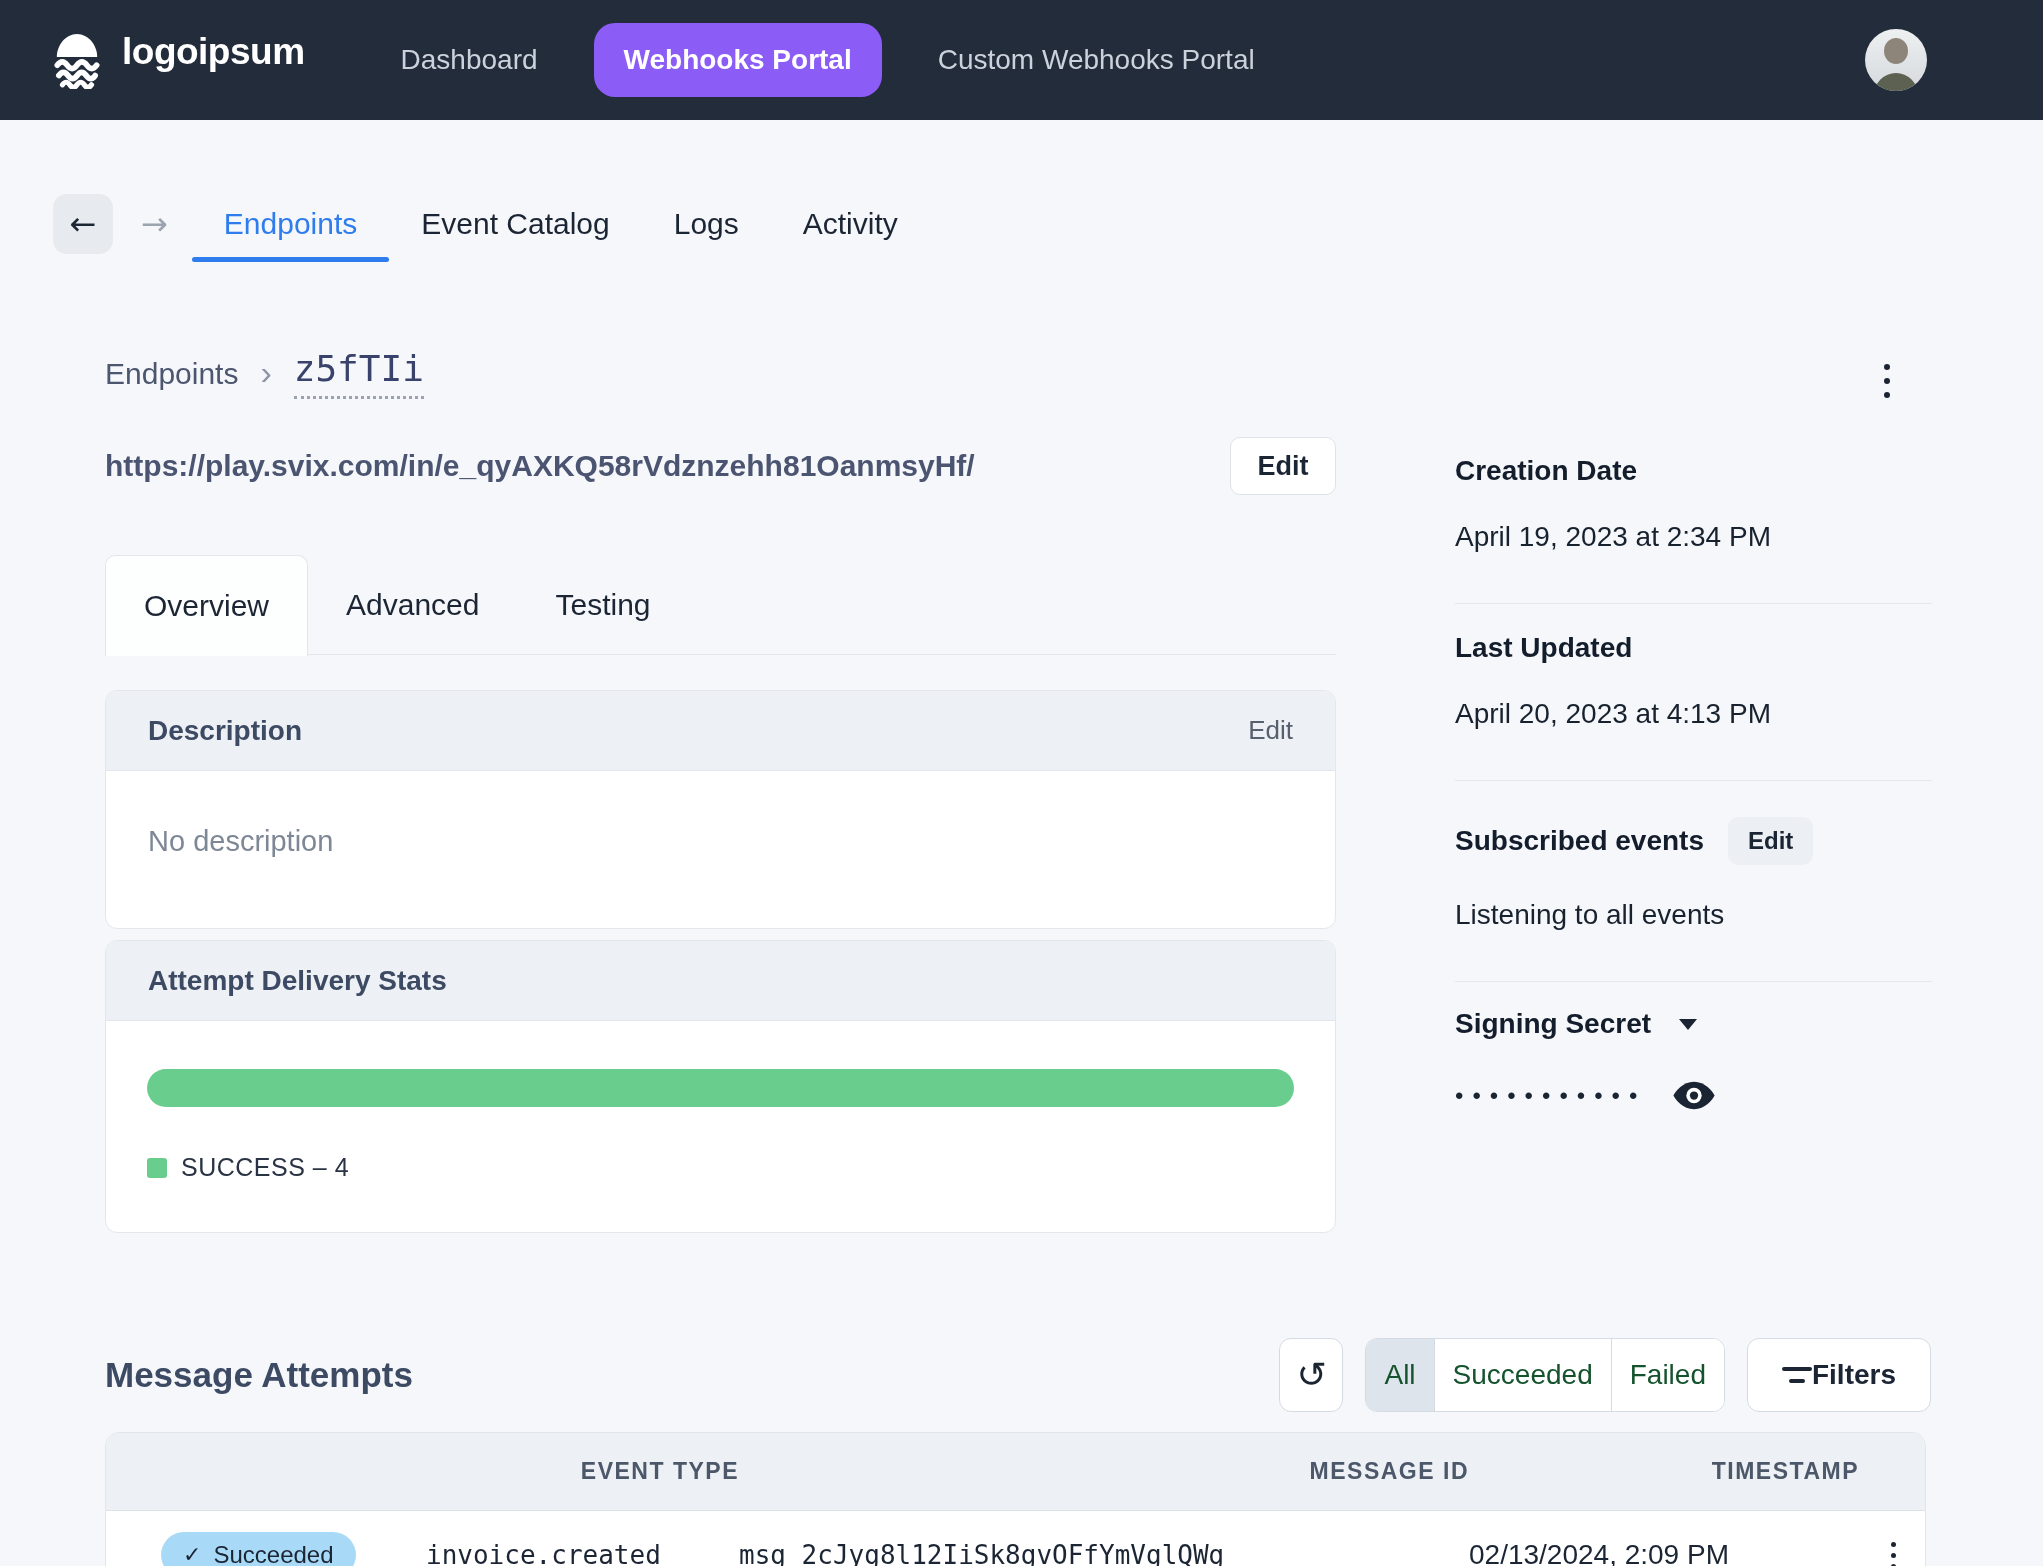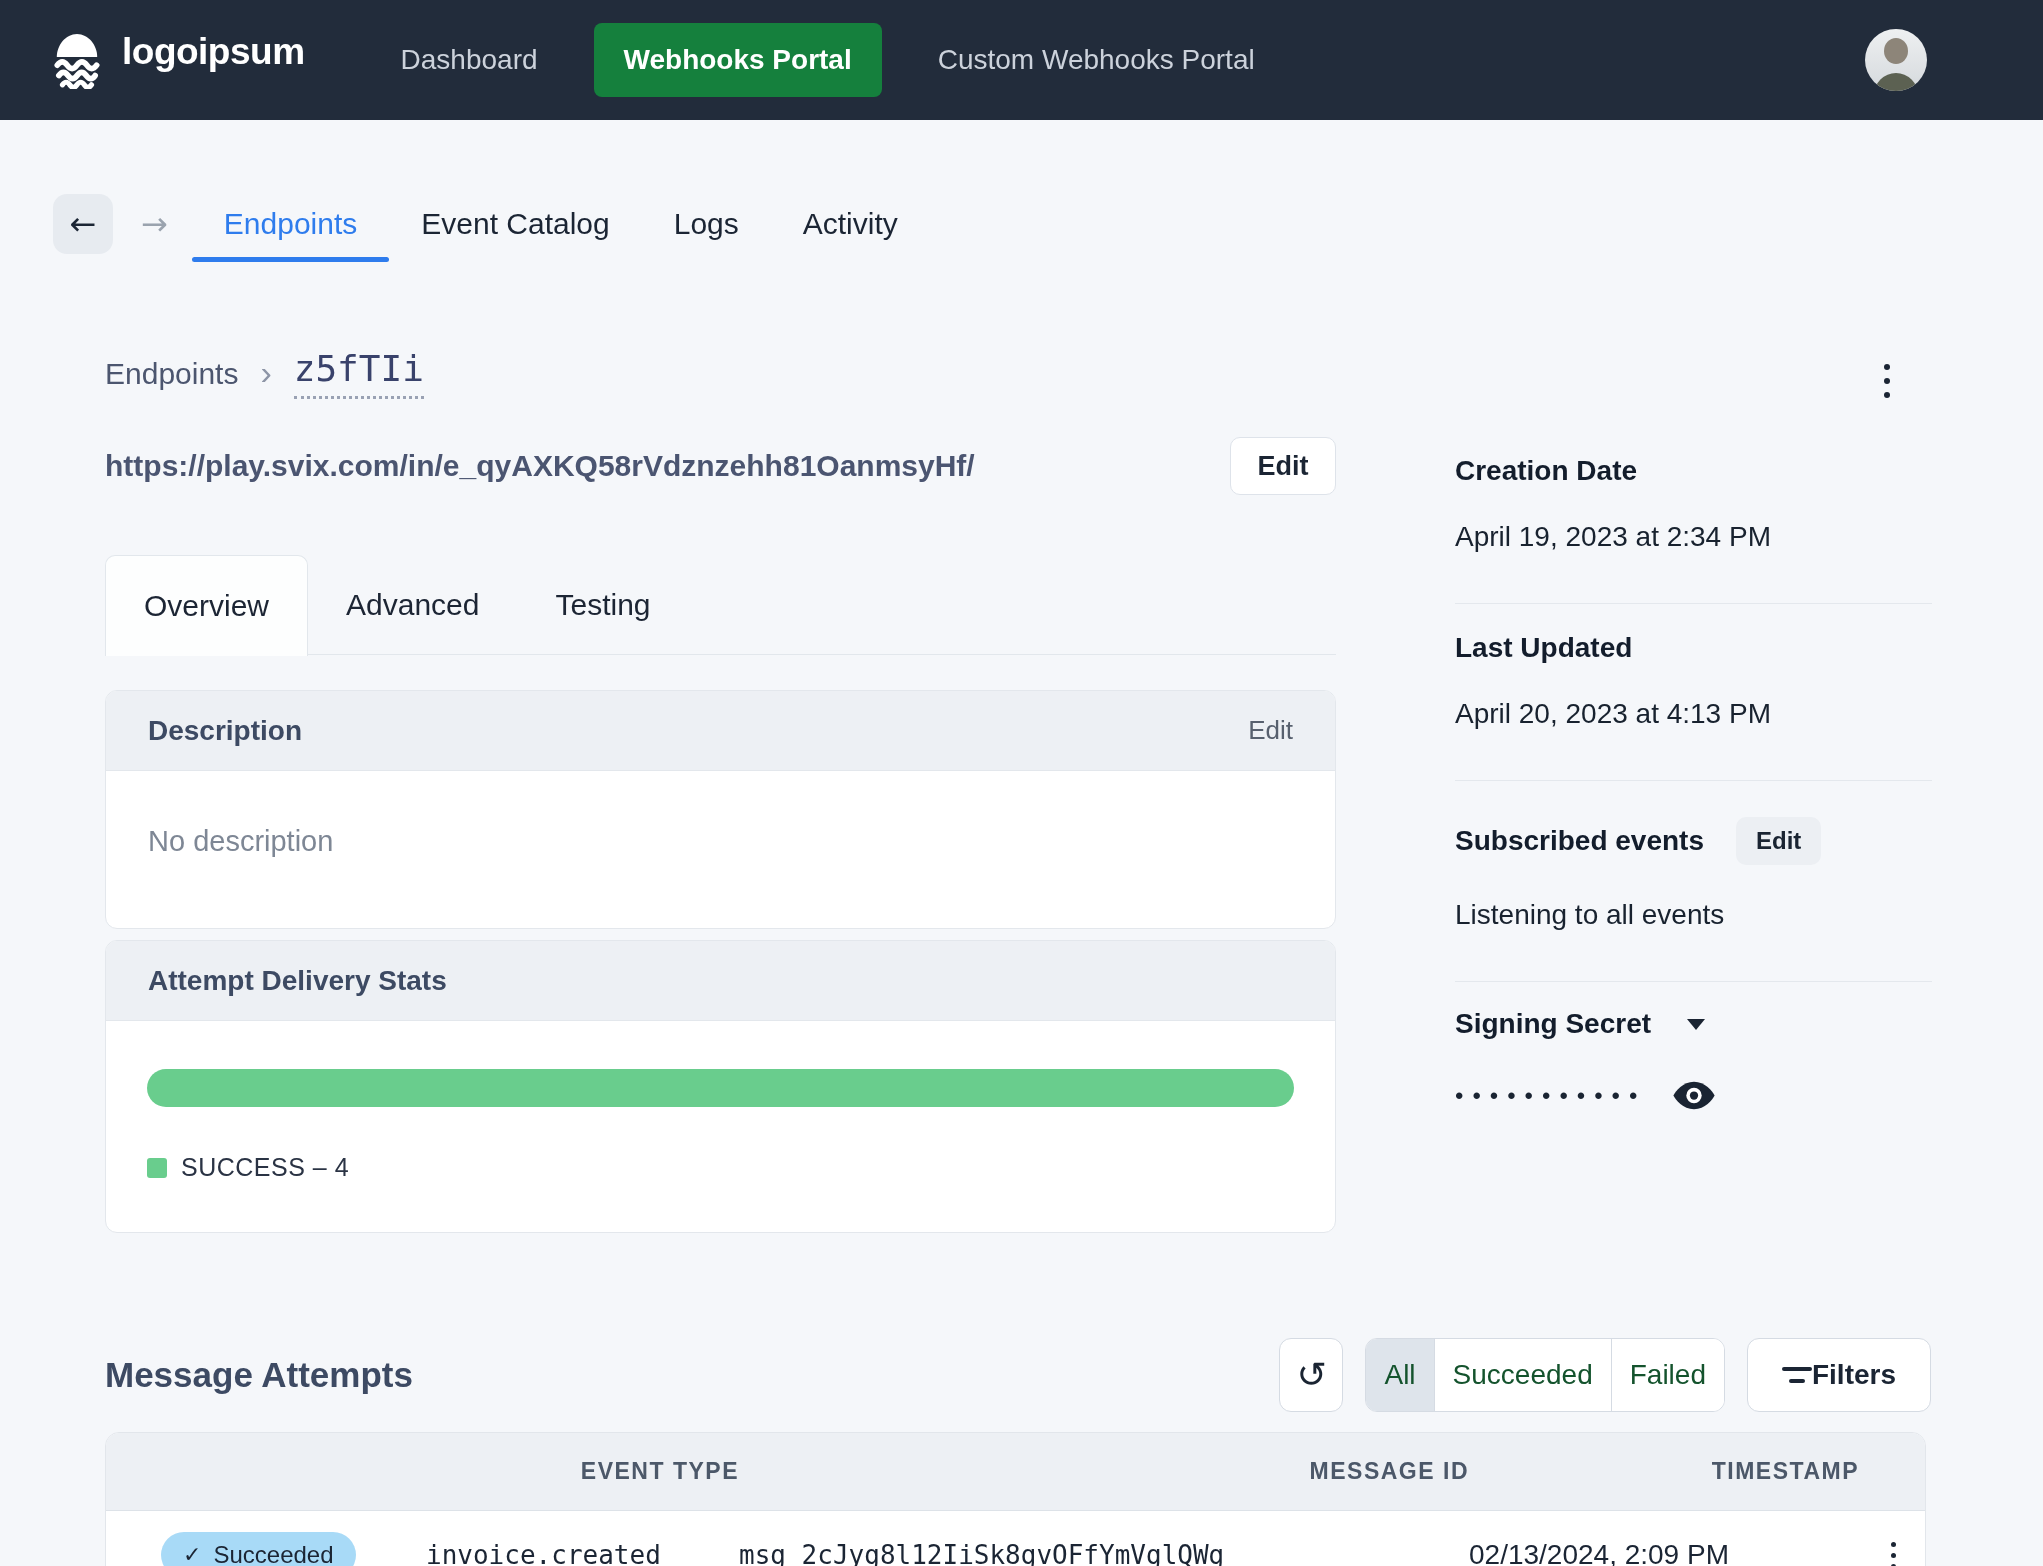--- a/index.html
+++ b/index.html
@@ -6,21 +6,21 @@
   body { background:#e9edf2; font-family:"Liberation Sans", sans-serif; }
   .page { position:relative; width:2043px; height:1566px; background:#f5f7fa; overflow:hidden; }
 
   
   .topnav { position:absolute; top:0; left:0; width:100%; height:120px; background:#222c3b;
             display:flex; align-items:center; padding:0 116px 0 48px; }
   .logo { display:flex; align-items:flex-start; gap:16px; cursor:pointer; }
   .logo-text { color:#ffffff; font-size:37px; font-weight:bold; letter-spacing:-0.5px; }
   .nav-items { display:flex; align-items:center; gap:56px; margin-left:96px; }
   .nav-item { font-size:28px; color:#ccd2db; cursor:pointer; text-decoration:none; white-space:nowrap; }
-  .nav-item.active { background:#15803d; color:#ffffff; font-weight:bold; padding:21px 30px; border-radius:8px; }
+  .nav-item.active { background:#8b5cf6; color:#ffffff; font-weight:bold; padding:21px 30px; border-radius:21px; }
   .avatar { margin-left:auto; width:62px; height:62px; border-radius:50%; overflow:hidden; position:relative;
             background:linear-gradient(180deg,#eef0f1 0%,#d5d9dd 100%); cursor:pointer; }
   .avatar .av-head { position:absolute; top:9px; left:19px; width:24px; height:26px; border-radius:50%; background:#8d8579; }
   .avatar .av-body { position:absolute; bottom:-8px; left:9px; width:44px; height:26px; border-radius:22px 22px 0 0; background:#5c6152; }
 
   
   .toolbar { position:absolute; top:186px; left:53px; display:flex; align-items:stretch; height:76px; }
   .back-btn { width:60px; height:60px; align-self:center; border:none; background:#e7ebf0; border-radius:14px;
               display:flex; align-items:center; justify-content:center; cursor:pointer; }
   .back-btn .arrow { font-family:"DejaVu Sans", sans-serif; font-size:32px; color:#1b2534; line-height:1; }
@@ -71,21 +71,21 @@
   .legend-sq { width:20px; height:20px; border-radius:3px; background:#69cd8d; }
   .legend-label { font-size:25px; letter-spacing:0.5px; color:#2a3344; }
 
   
   .sidebar { position:absolute; top:437px; left:1455px; width:477px; }
   .sb-label { font-size:28px; font-weight:bold; color:#131d2c; }
   .sb-value { font-size:28px; color:#18222f; margin-top:34px; }
   .sb-div { border:none; border-top:1px solid #e4e8ed; margin-top:50px; }
   .sb-label.first { margin-top:18px; display:block; }
   .sb-label.second { display:block; margin-top:28px; }
-  .sb-row { display:flex; align-items:center; gap:32px; margin-top:36px; }
+  .sb-row { display:flex; align-items:center; gap:24px; margin-top:36px; }
   .sb-row.secret-toggle { margin-top:26px; cursor:pointer; }
   .chip { background:#eceff3; border:none; border-radius:10px; padding:10px 20px;
           font-family:"Liberation Sans", sans-serif; font-size:24px; font-weight:bold; color:#1a2432; cursor:pointer; }
   .caret { width:0; height:0; border-left:9px solid transparent; border-right:9px solid transparent;
            border-top:11px solid #1a2432; margin-left:4px; }
   .secret-row { display:flex; align-items:center; gap:26px; margin-top:40px; }
   .secret { font-size:24px; letter-spacing:9px; color:#1a2432; line-height:1; }
   .eye { cursor:pointer; display:flex; }
 
   

